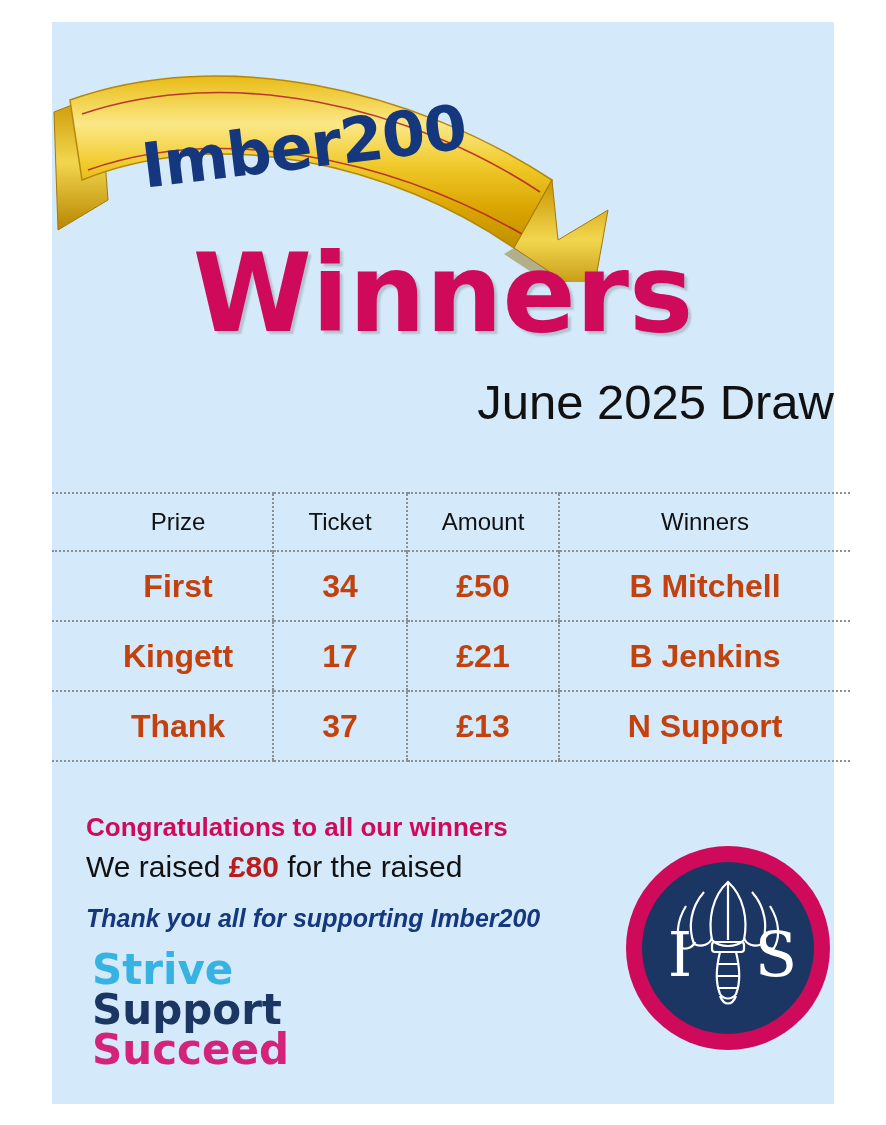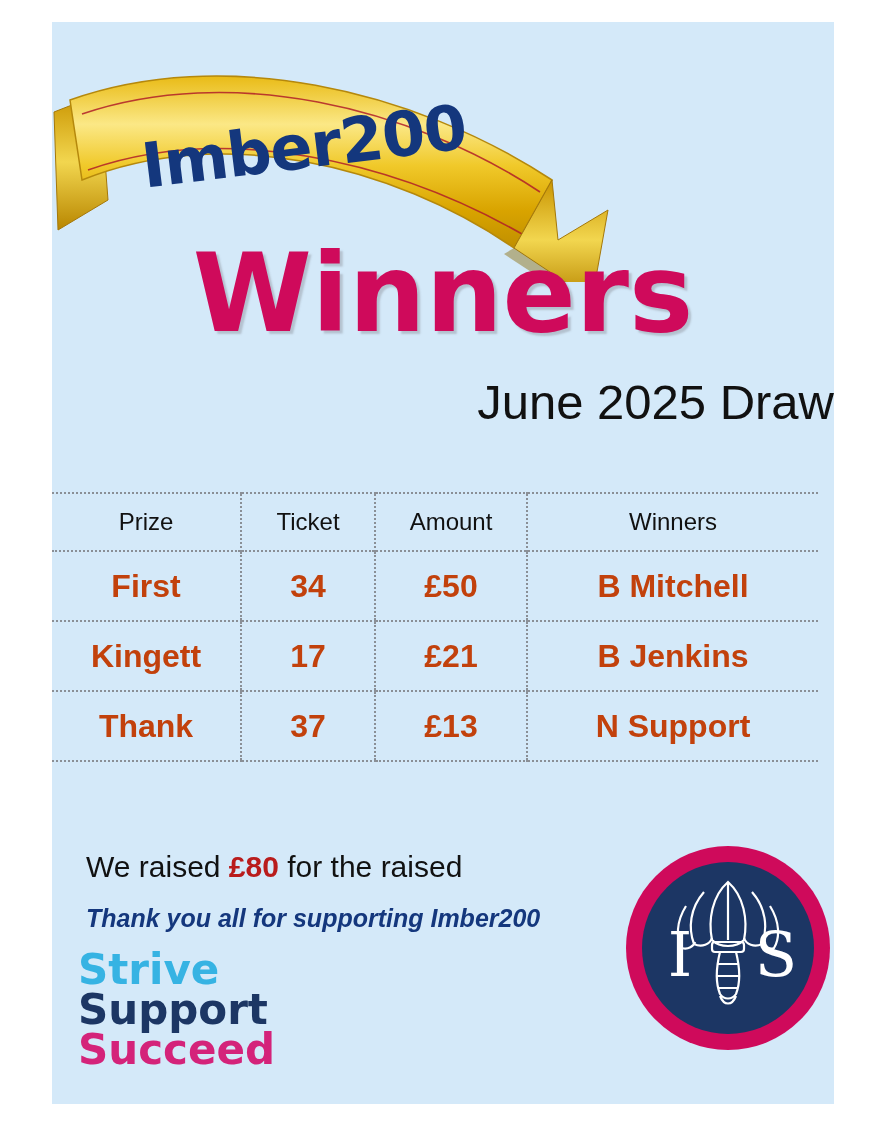--- a/index.html
+++ b/index.html
@@ -82,21 +82,21 @@
     table-layout: fixed;
   }
   .table td, .table th {
     border-top: 2px dotted #8a8f96;
     border-bottom: 2px dotted #8a8f96;
     border-left: 2px dotted #8a8f96;
     padding: 0;
     text-align: center;
     background: transparent;
   }
-  .table th:first-child, .table td:first-child { border-left: none; }
+  .table th:first-child, .table td:first-child { border-left: none; padding-left: 32px; }
   .table th:last-child, .table td:last-child { border-right: none; }
 
   .table thead th {
     font-weight: normal;
     font-size: 24px;
     color: #111;
     height: 56px;
     border-top: 2px dotted #8a8f96;
     border-bottom: none;
   }
@@ -140,21 +140,21 @@
     font-family: "Liberation Sans", sans-serif;
     font-style: italic;
     font-weight: bold;
     font-size: 25px;
     color: #14377d;
   }
 
   
   .strap {
     position: absolute;
-    left: 26px;
+    left: 40px;
     top: 928px;
     font-family: "DejaVu Sans", sans-serif;
     font-weight: bold;
     font-size: 42px;
     line-height: 0.95;
   }
   .strap div { margin: 0; padding: 0; }
   .s1 { color: #36b3e3; }
   .s2 { color: #1c3664; }
   .s3 { color: #d4237a; }
@@ -230,20 +230,21 @@
       </tr>
       <tr>
         <td>Thank</td>
         <td>37</td>
         <td>£13</td>
         <td>N Support</td>
       </tr>
     </tbody>
   </table>
 
+  <div class="congrats">Congratulations to all our winners</div>
 
   <div class="raised">
     <span>We raised </span><b>£80</b><span> for the raised</span>
   </div>
 
   <div class="thanks">Thank you all for supporting Imber200</div>
 
   <div class="strap">
     <div class="s1">Strive</div>
     <div class="s2">Support</div>

